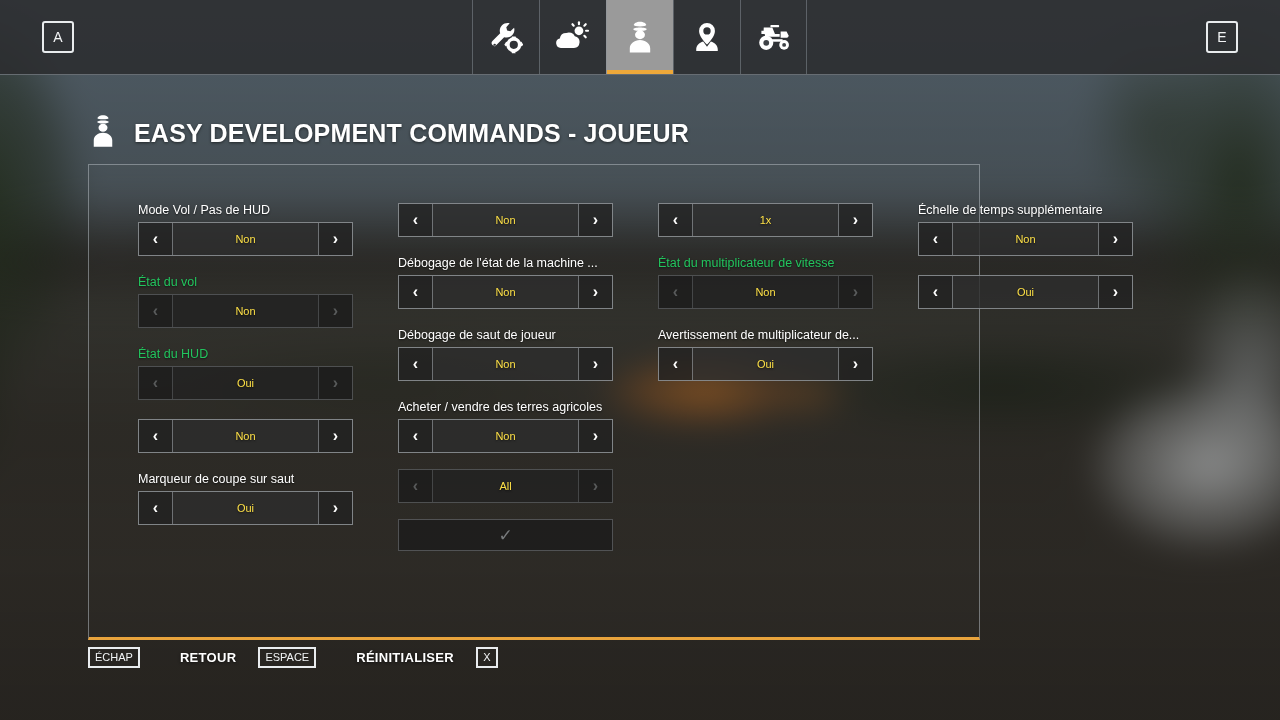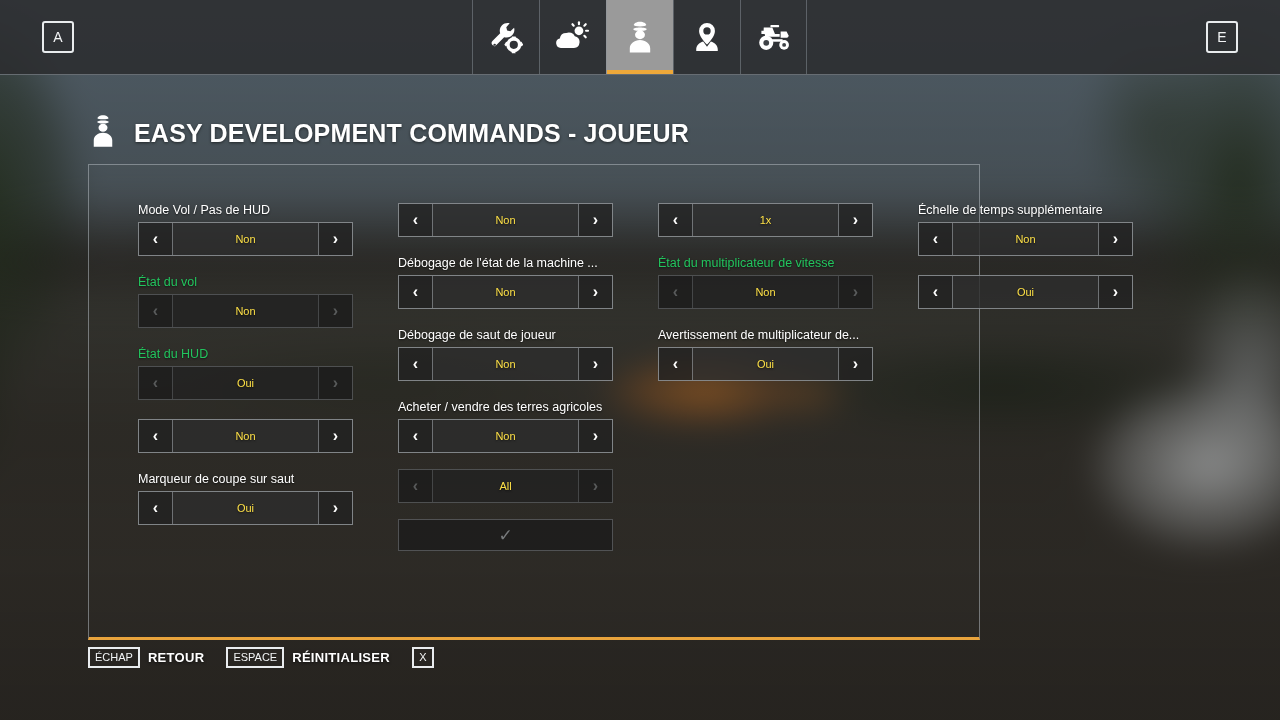--- a/index.html
+++ b/index.html
@@ -222,20 +222,21 @@
     min-width: 22px;
     text-align: center;
     line-height: 13px;
   }
   .help-text {
     color: #ffffff;
     font-size: 13px;
     font-weight: bold;
     letter-spacing: .3px;
     text-shadow: 0 1px 3px rgba(0,0,0,.6);
+    margin-left: 32px;
   }
 </style>
 </head>
 <body>
 
 <div id="screen">
 
   <div id="bg"></div>
   <div id="bg-veil"></div>
 

